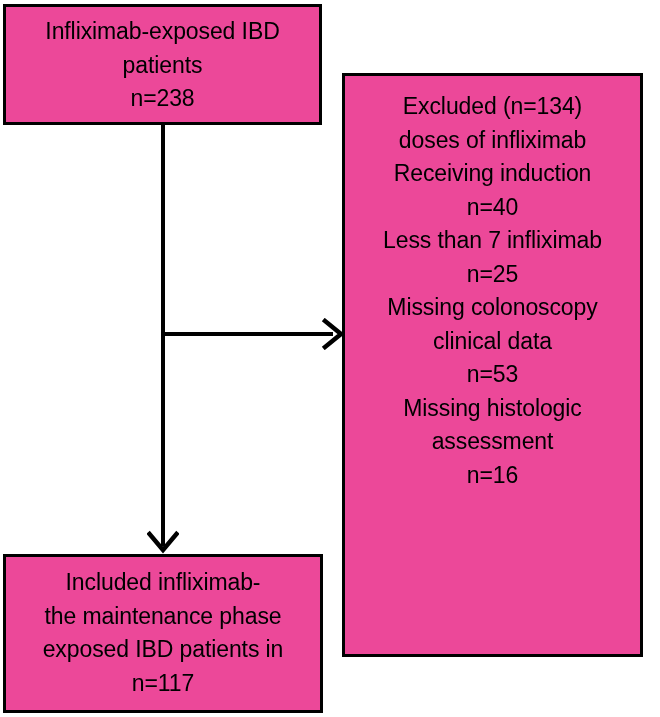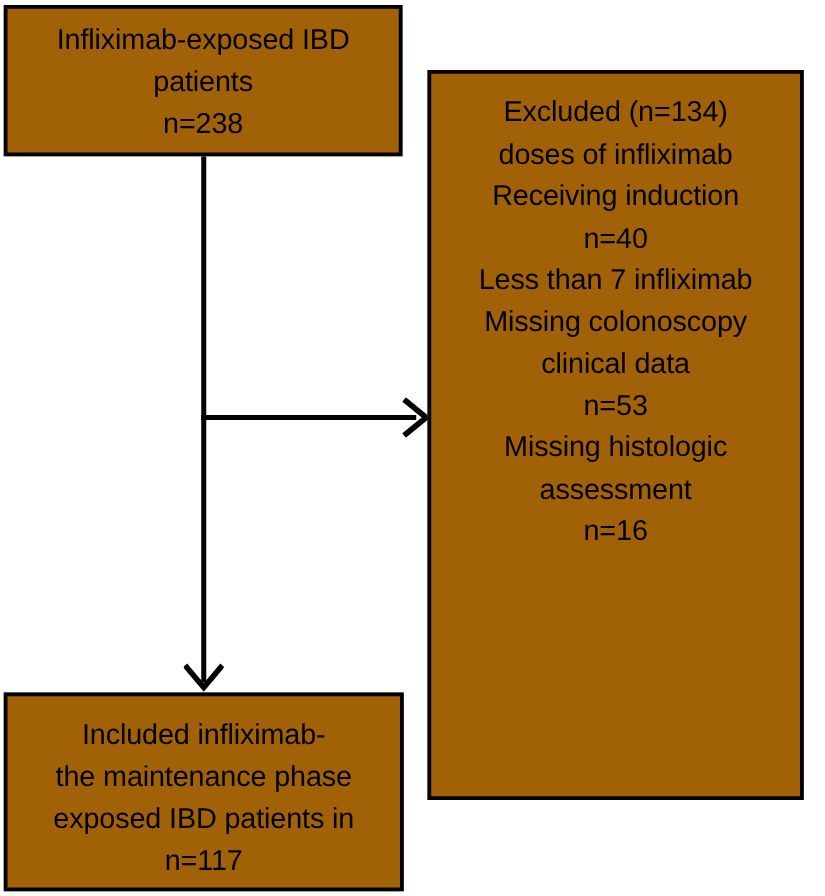--- a/index.html
+++ b/index.html
@@ -18,21 +18,21 @@
     height: 717px;
     background: #ffffff;
     overflow: hidden;
   }
 
   
   .flow-box {
     position: absolute;
     box-sizing: border-box;
     border: 3px solid #000000;
-    background: #a16207;
+    background: #ec4899;
     display: flex;
     flex-direction: column;
     align-items: center;
     z-index: 3;
   }
   .flow-box .line {
     display: block;
     width: 100%;
     text-align: center;
     color: #000000;
@@ -48,34 +48,34 @@
     top: 4px;
     width: 319px;
     height: 121px;
     justify-content: flex-start;
     padding-top: 8px;
   }
 
   
   #box-excluded {
     left: 342px;
-    top: 56px;
+    top: 73px;
     width: 301px;
     height: 584px;
     justify-content: flex-start;
     padding-top: 14px;
   }
 
   
   #box-included {
     left: 3px;
     top: 554px;
     width: 320px;
     height: 159px;
-    justify-content: center;
+    justify-content: flex-start;
     padding-top: 9px;
   }
 
   
   .connector {
     position: absolute;
     background: #000000;
     z-index: 1;
   }
   
@@ -132,20 +132,21 @@
     <span class="line">patients</span>
     <span class="line">n=238</span>
   </div>
 
   <div class="flow-box" id="box-excluded">
     <span class="line">Excluded (n=134)</span>
     <span class="line">doses of infliximab</span>
     <span class="line">Receiving induction</span>
     <span class="line">n=40</span>
     <span class="line">Less than 7 infliximab</span>
+    <span class="line">n=25</span>
     <span class="line">Missing colonoscopy</span>
     <span class="line">clinical data</span>
     <span class="line">n=53</span>
     <span class="line">Missing histologic</span>
     <span class="line">assessment</span>
     <span class="line">n=16</span>
   </div>
 
   <div class="flow-box" id="box-included">
     <span class="line">Included infliximab-</span>

